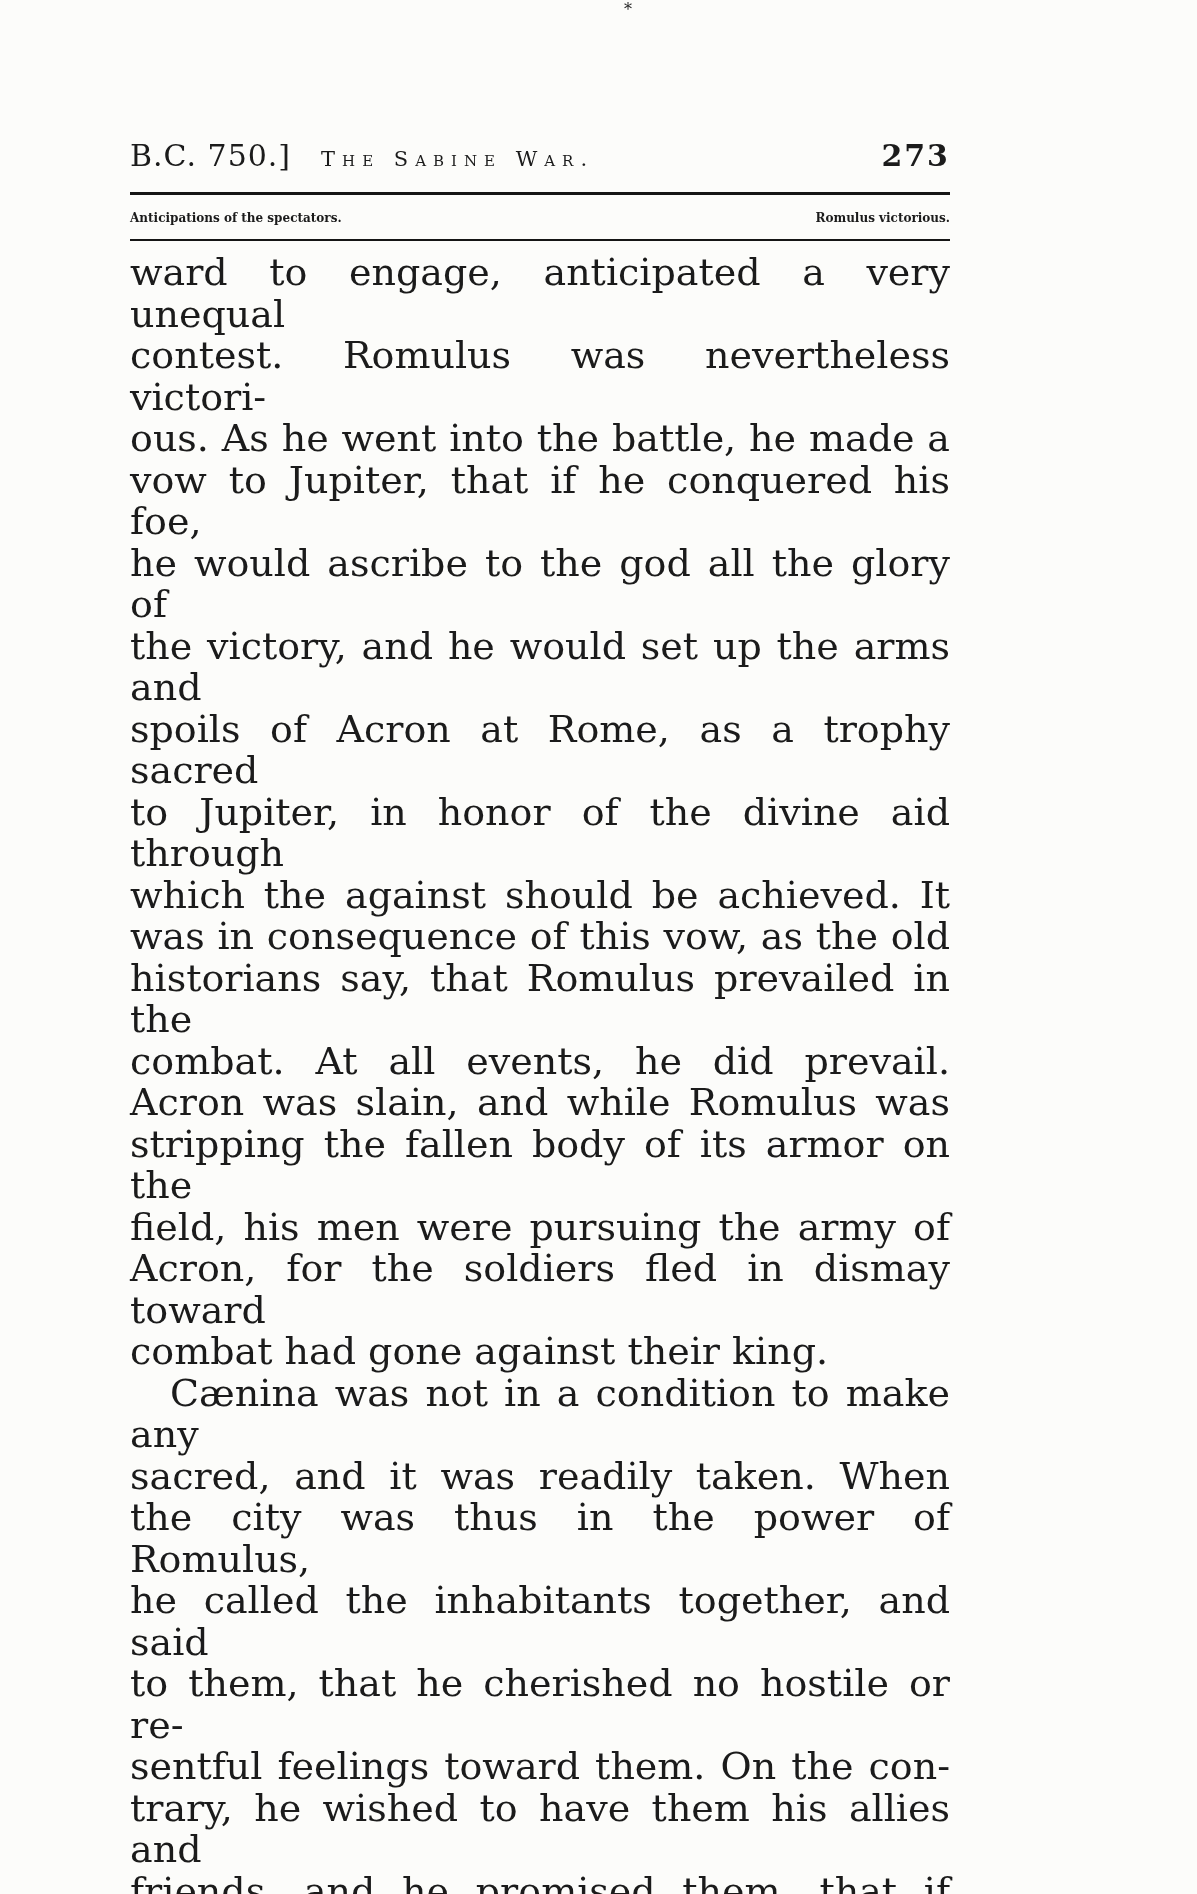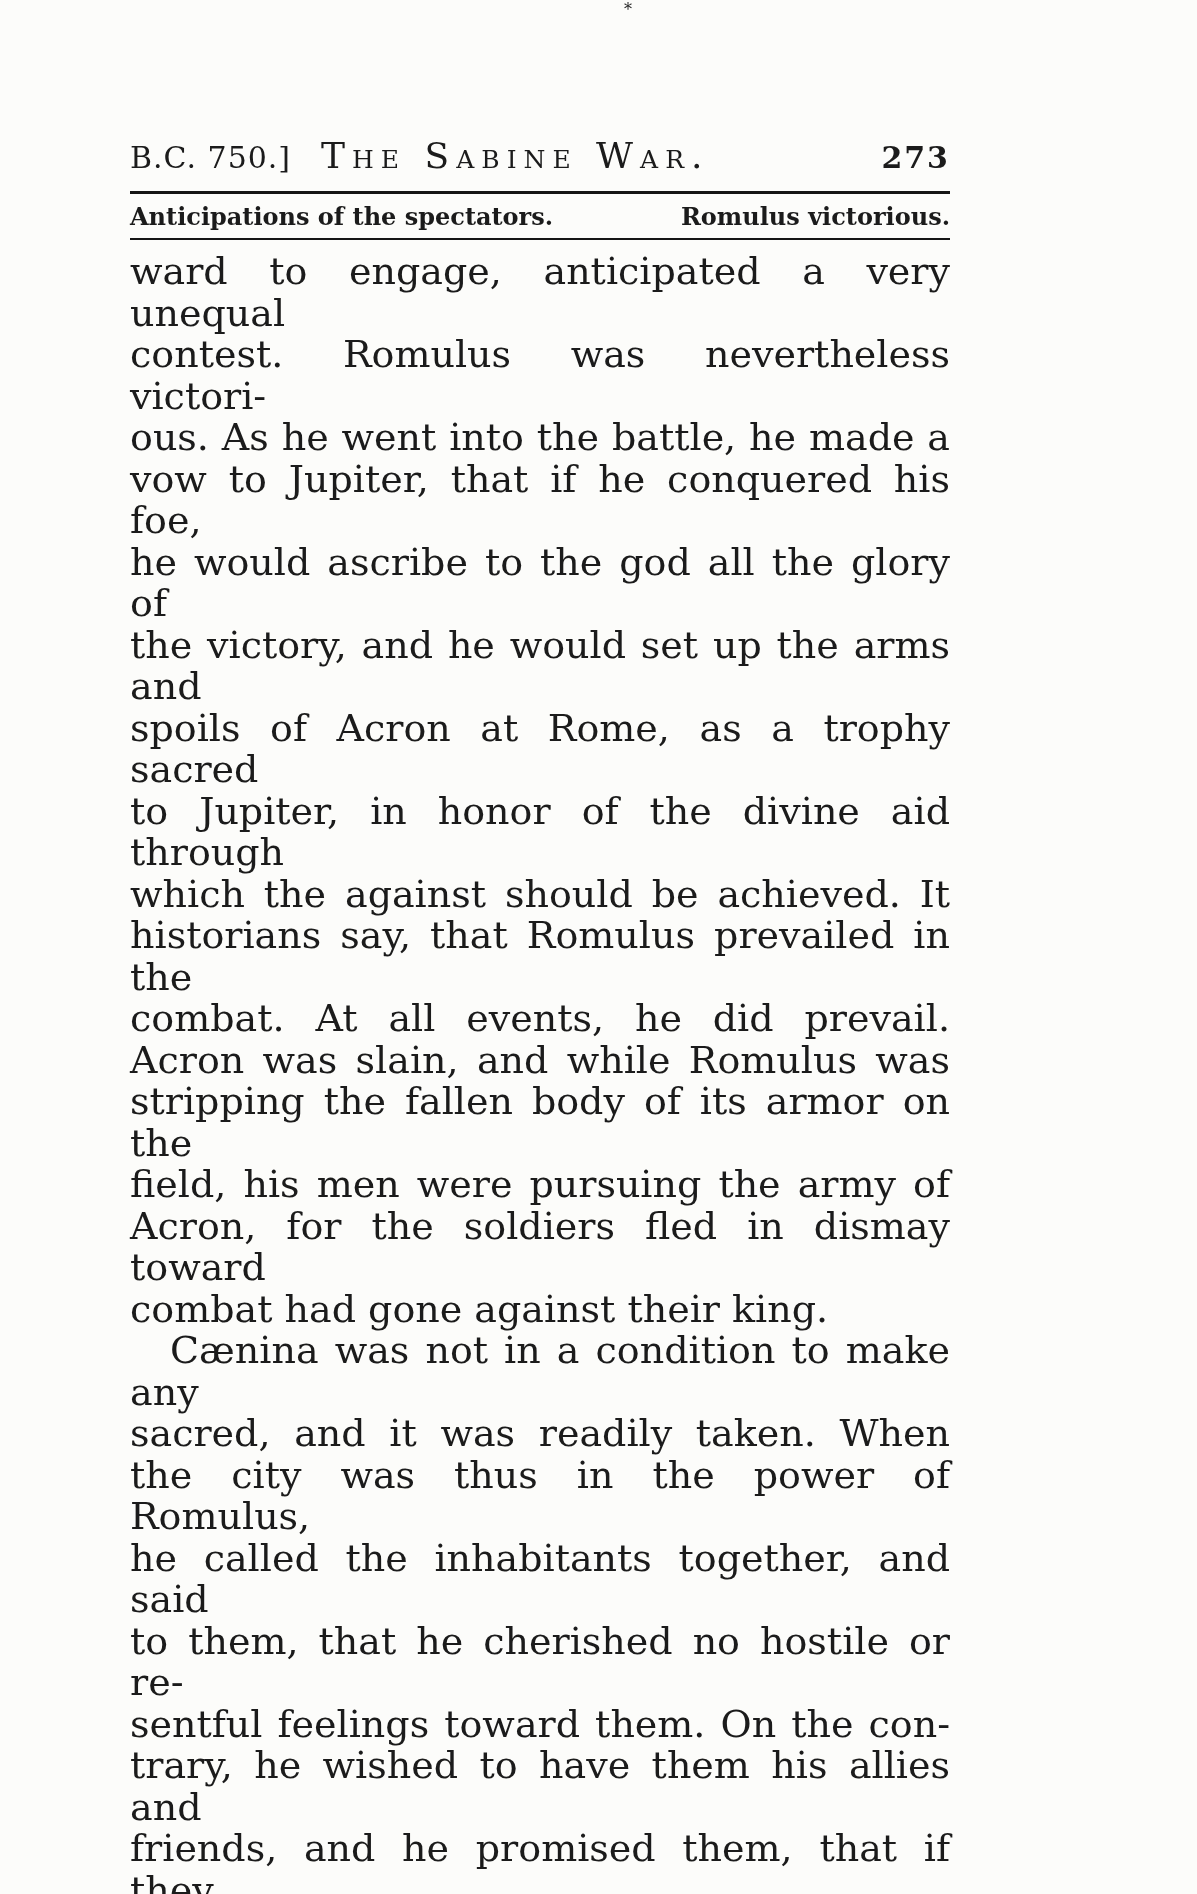--- a/index.html
+++ b/index.html
@@ -37,21 +37,21 @@
     line-height: 36px;
     white-space: nowrap;
   }
   .h-left {
     letter-spacing: 1px;
   }
   .h-title {
     margin-left: 30px;
     font-variant: small-caps;
     letter-spacing: 7px;
-    font-size: 36px;
+    font-size: 21px;
   }
   .h-page {
     margin-left: auto;
     font-weight: bold;
     letter-spacing: 2px;
   }
   .rule {
     background: #151515;
     width: 100%;
   }
@@ -60,21 +60,21 @@
     margin-top: 15px;
   }
   .rule-thin {
     height: 2px;
     margin-top: 9px;
   }
   .runheads {
     display: flex;
     justify-content: space-between;
     margin-top: 11px;
-    font-size: 24px;
+    font-size: 12px;
     font-weight: bold;
     line-height: 24px;
   }
   .body-text {
     margin-top: 11px;
     font-size: 38px;
   }
   .line {
     line-height: 41.5px;
     text-align: justify;
@@ -131,20 +131,21 @@
         <div class="line">he would ascribe to the god all the glory of</div>
 
         <div class="line">the victory, and he would set up the arms and</div>
 
         <div class="line">spoils of Acron at Rome, as a trophy sacred</div>
 
         <div class="line">to Jupiter, in honor of the divine aid through</div>
 
         <div class="line">which the against should be achieved.  It</div>
 
+        <div class="line">was in consequence of this vow, as the old</div>
 
         <div class="line">historians say, that Romulus prevailed in the</div>
 
         <div class="line">combat.  At  all  events,  he  did  prevail.</div>
 
         <div class="line">Acron was slain, and while Romulus was</div>
 
         <div class="line">stripping the fallen body of its armor on the</div>
 
         <div class="line">field, his men were pursuing the army of</div>

